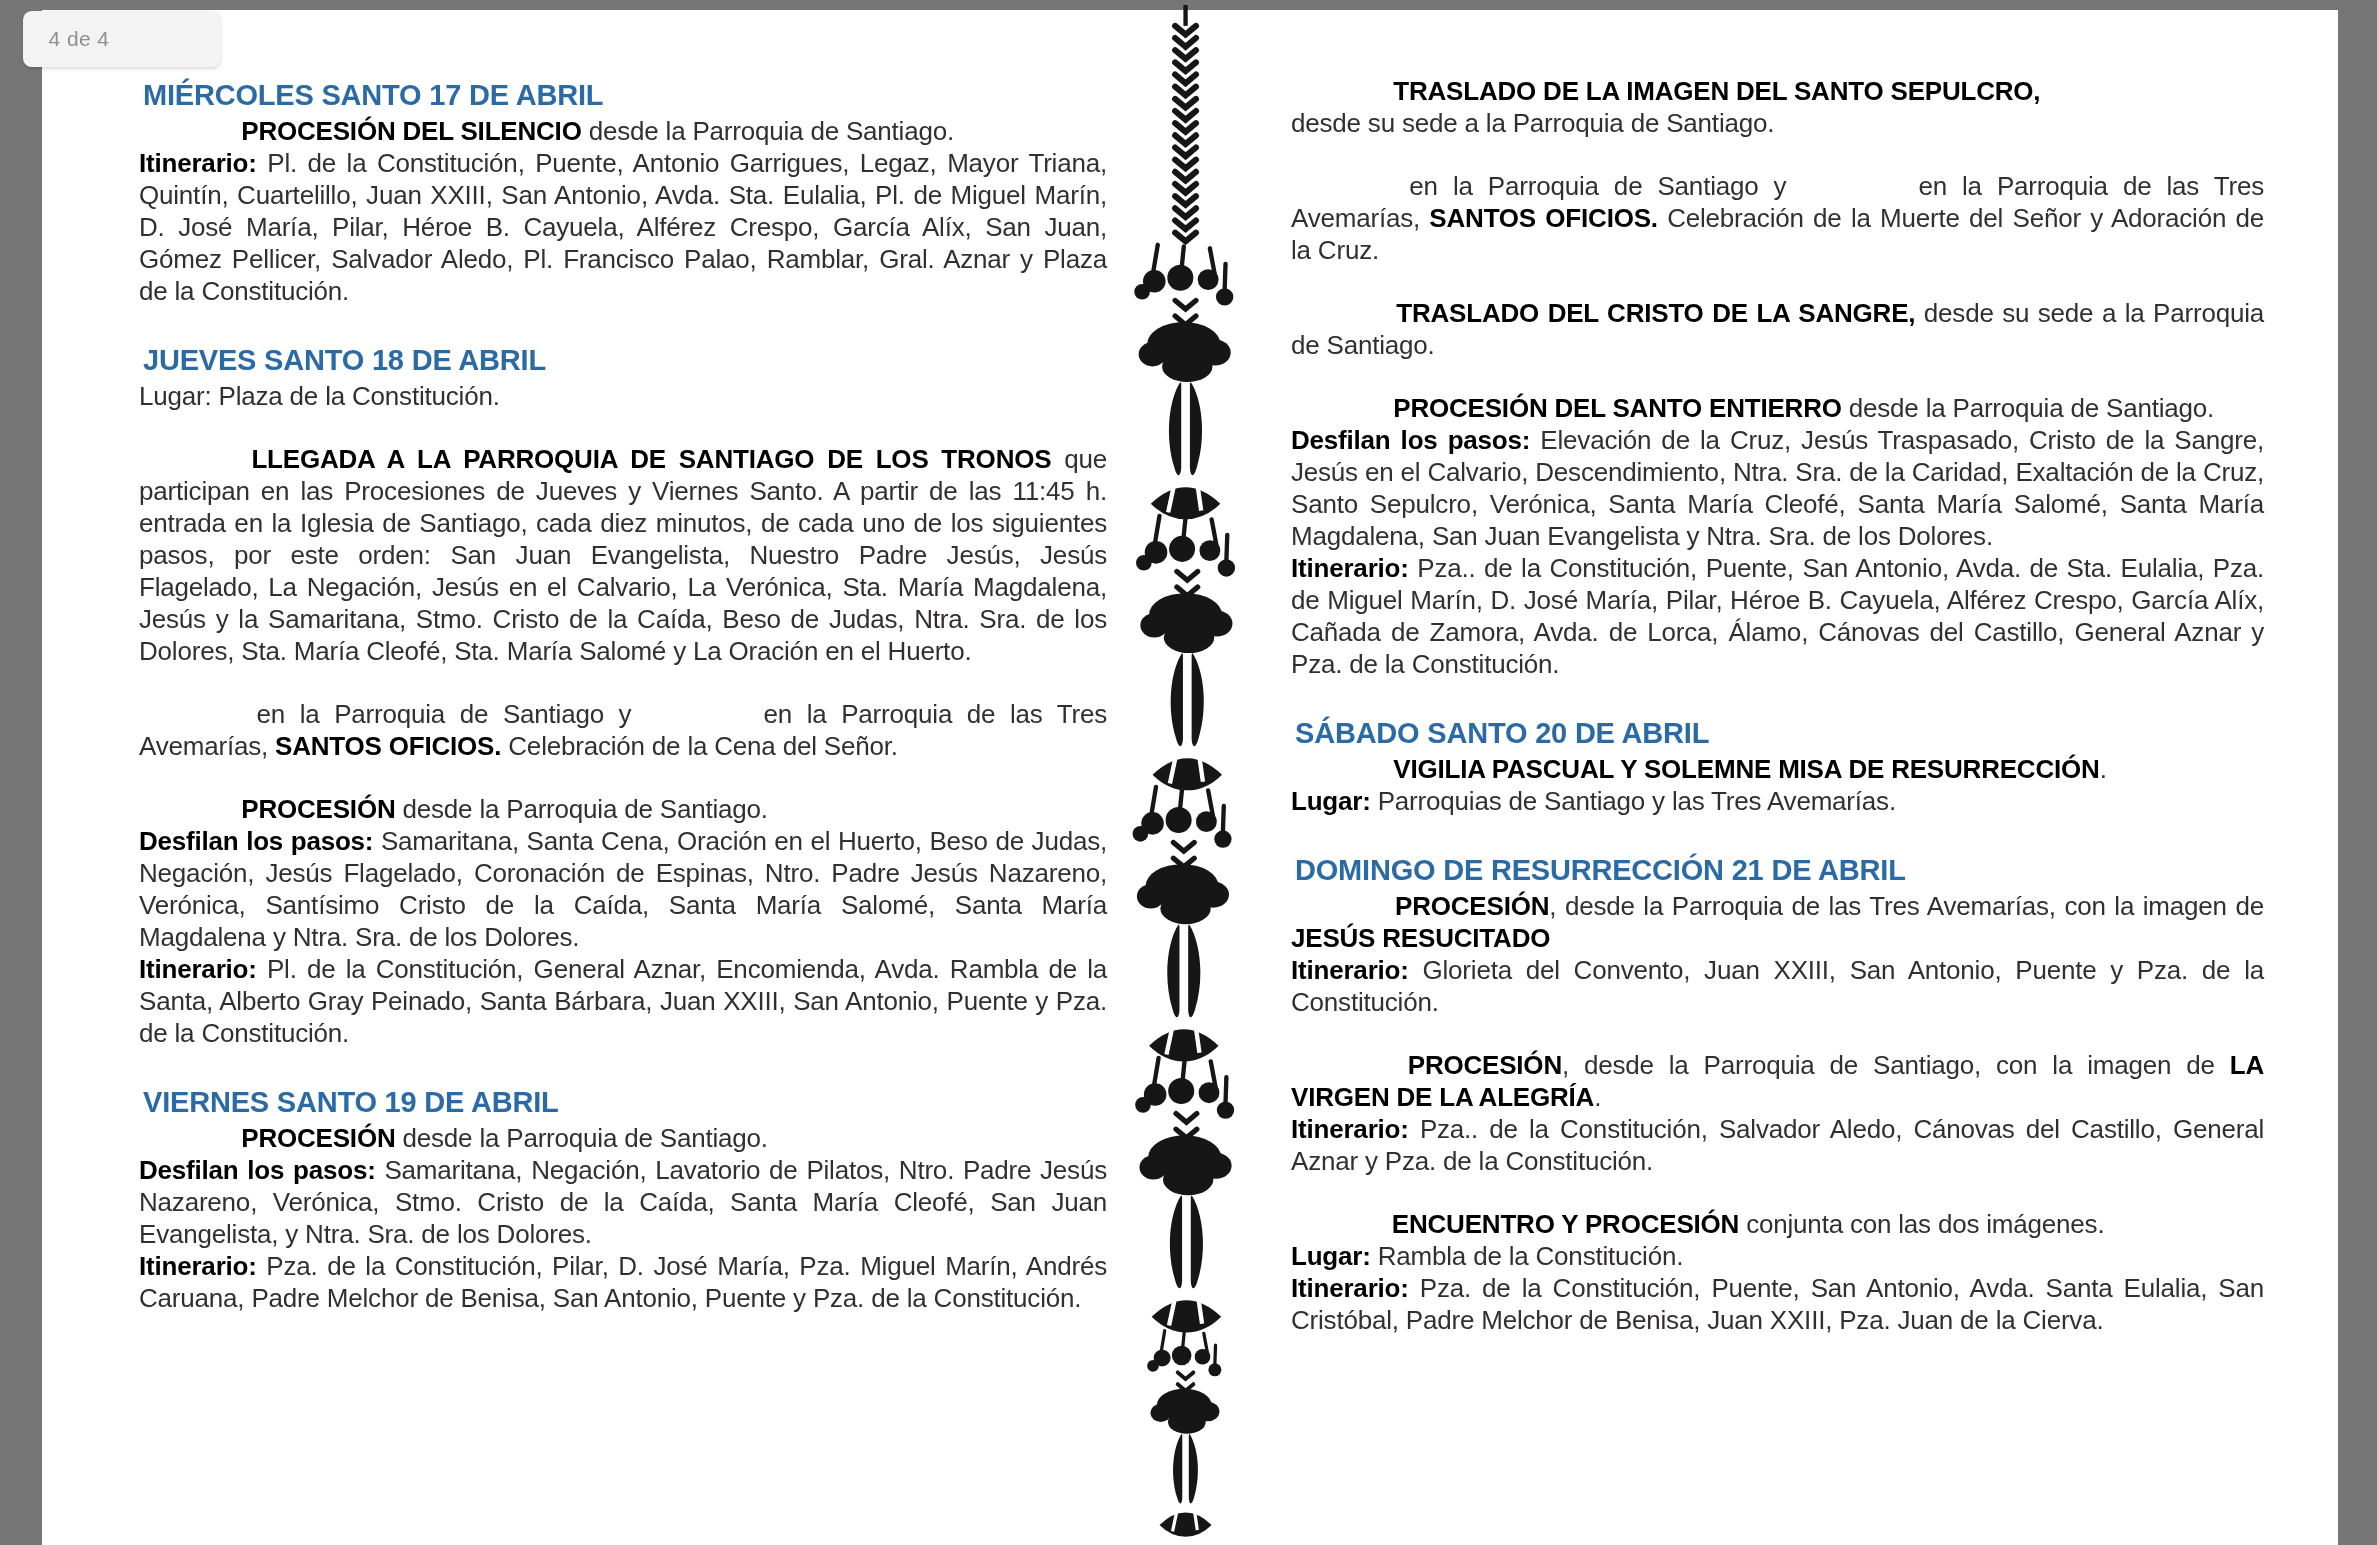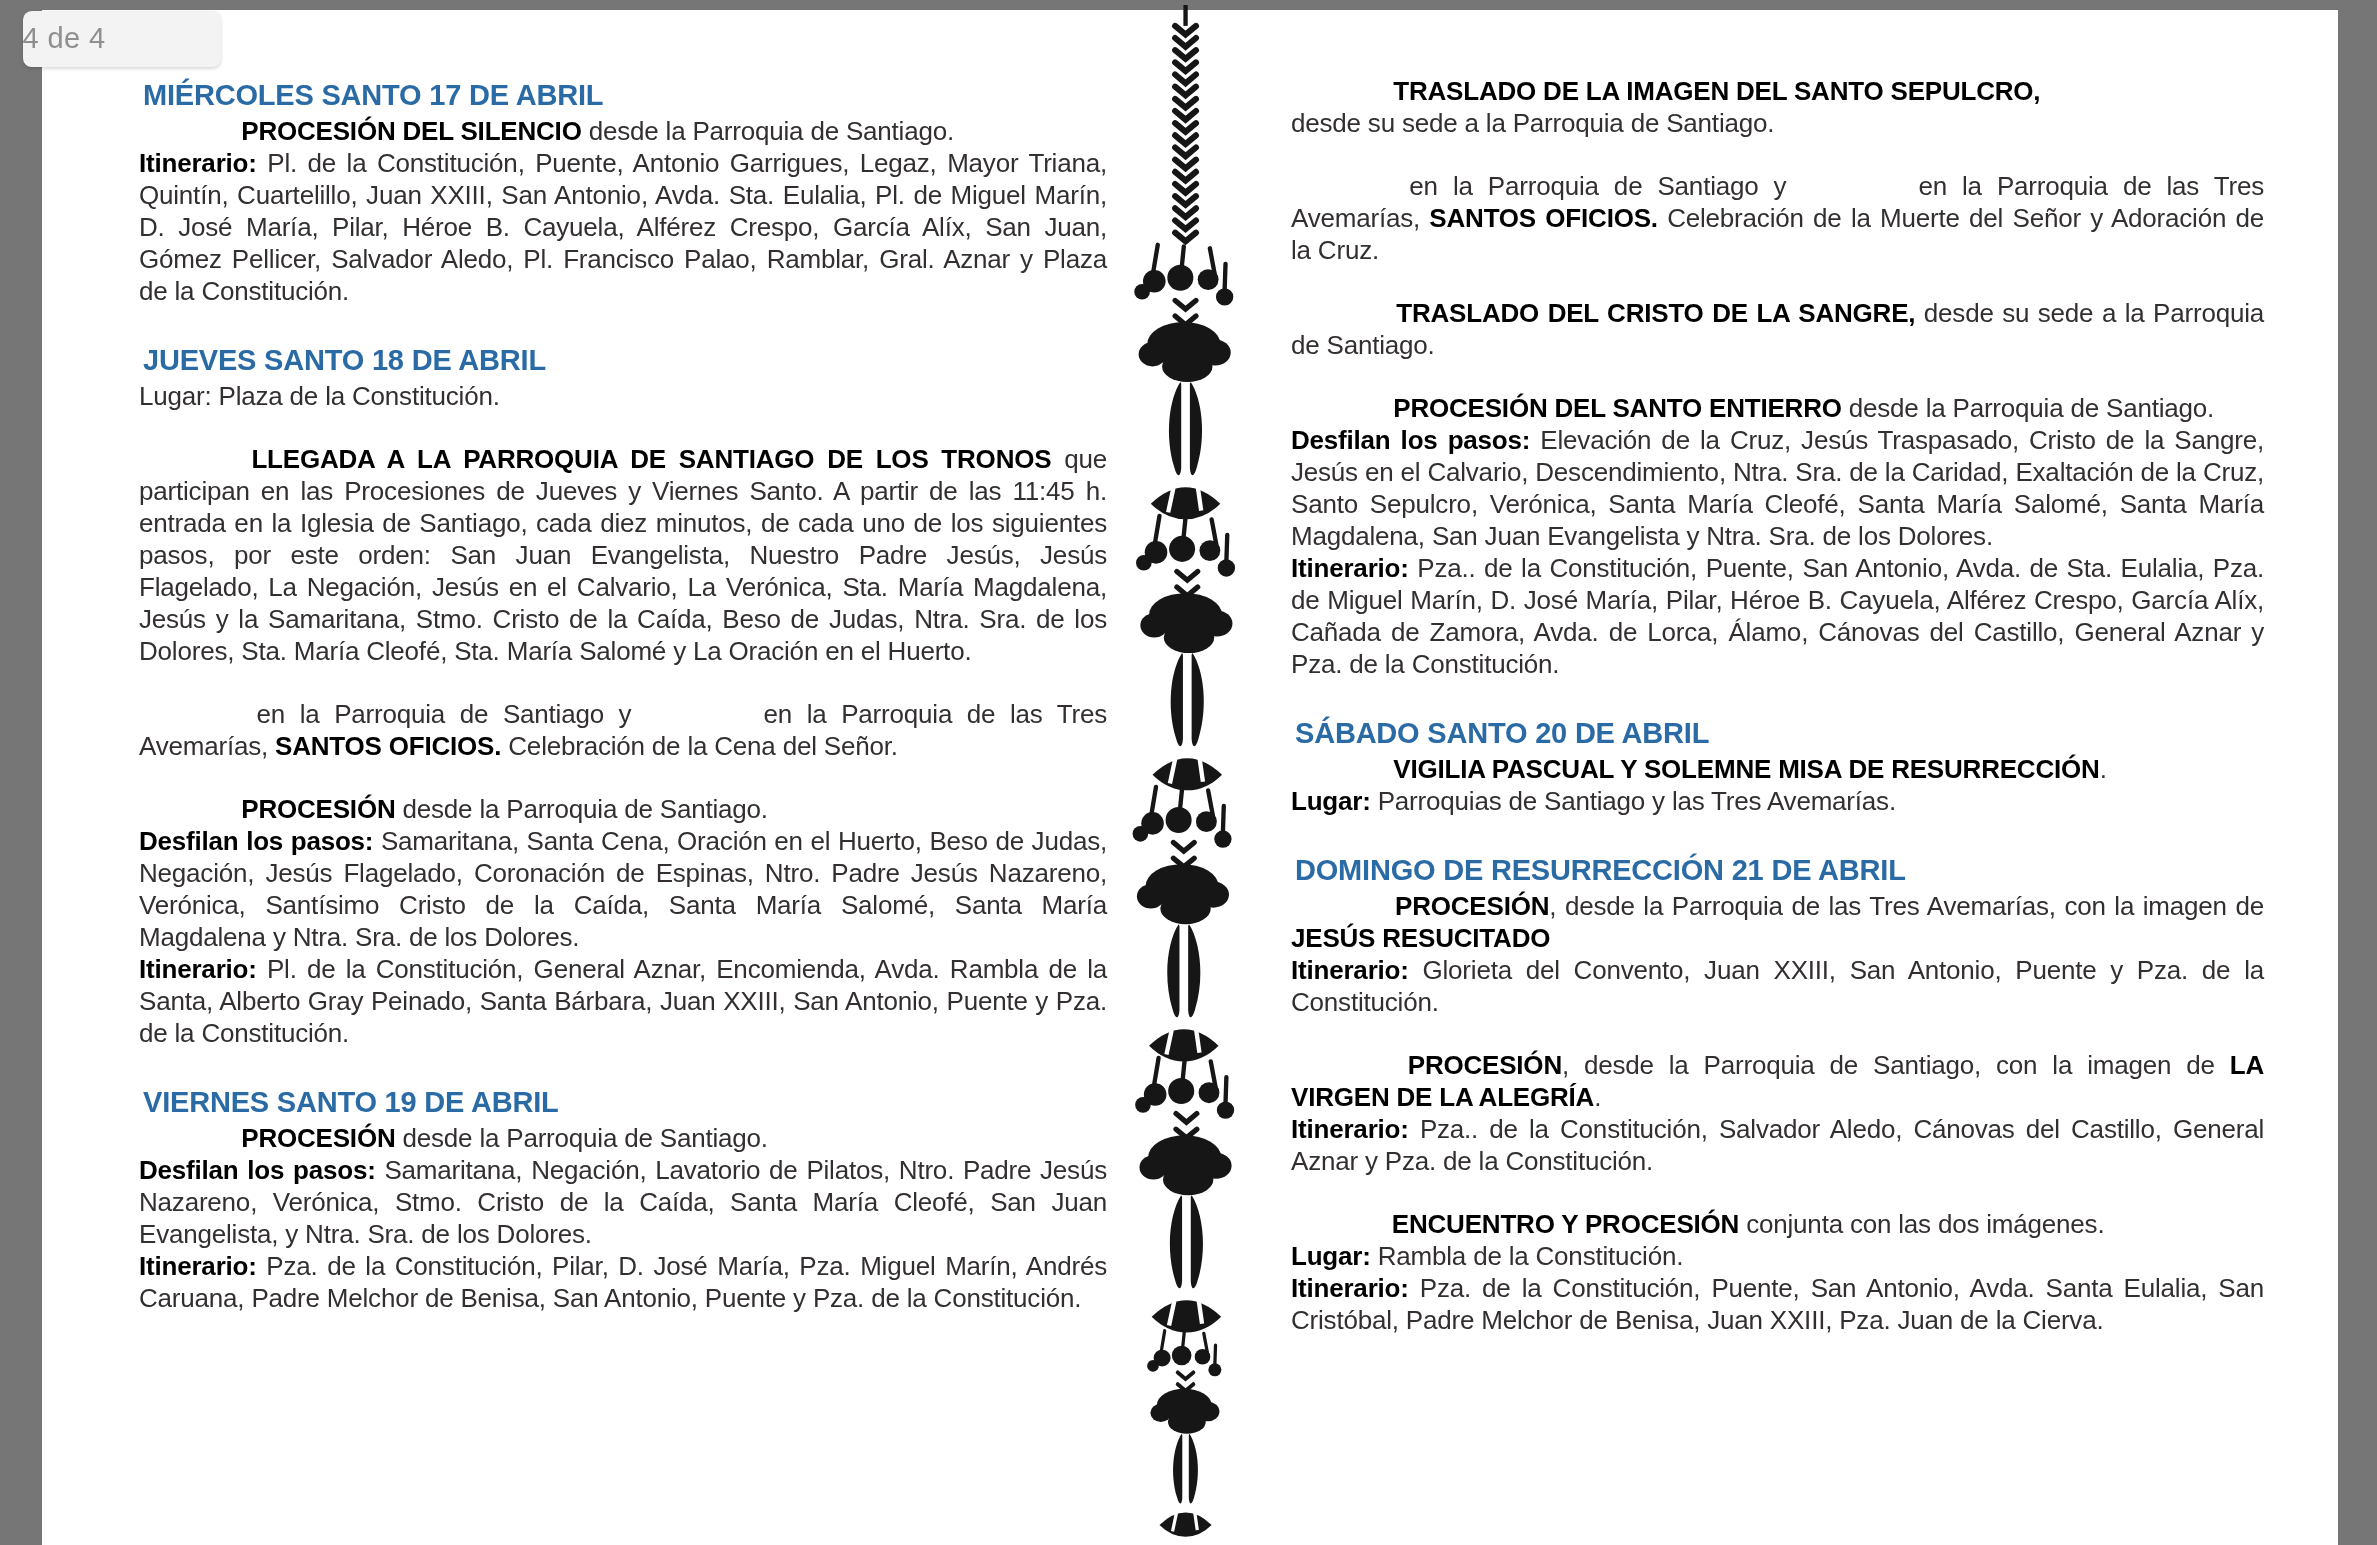--- a/index.html
+++ b/index.html
@@ -11,22 +11,22 @@
   .page{
     position:absolute;left:42px;top:10.4px;width:2296px;height:1535px;
     background:#ffffff;
   }
   .page-tab{
     position:absolute;left:22.6px;top:11.3px;width:198px;height:56px;
     background:#f3f3f3;border-radius:8.7px;
     box-shadow:0 1.7px 3.5px rgba(0,0,0,0.15);
   }
   .page-tab span{
-    display:block;line-height:55px;
-    font-size:29px;color:#8f8f8f;letter-spacing:0.4px;
+    display:block;padding-left:26px;line-height:55px;
+    font-size:21px;color:#8f8f8f;letter-spacing:0.4px;
   }
   .col{
     position:absolute;top:75px;
     font-size:26px;line-height:32px;color:#332f30;
     text-align:justify;letter-spacing:-0.2px;
   }
   .col-left{left:139px;width:968px;}
   .col-right{left:1291px;width:973px;}
   .day-heading{
     margin:4px;font-size:29px;line-height:32px;

